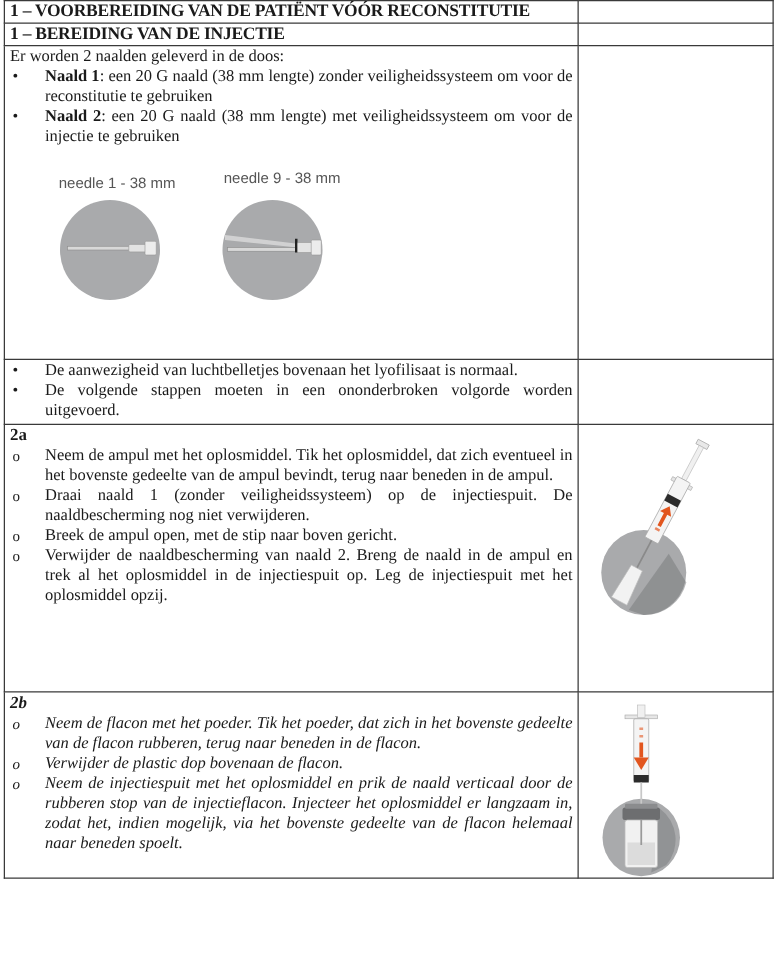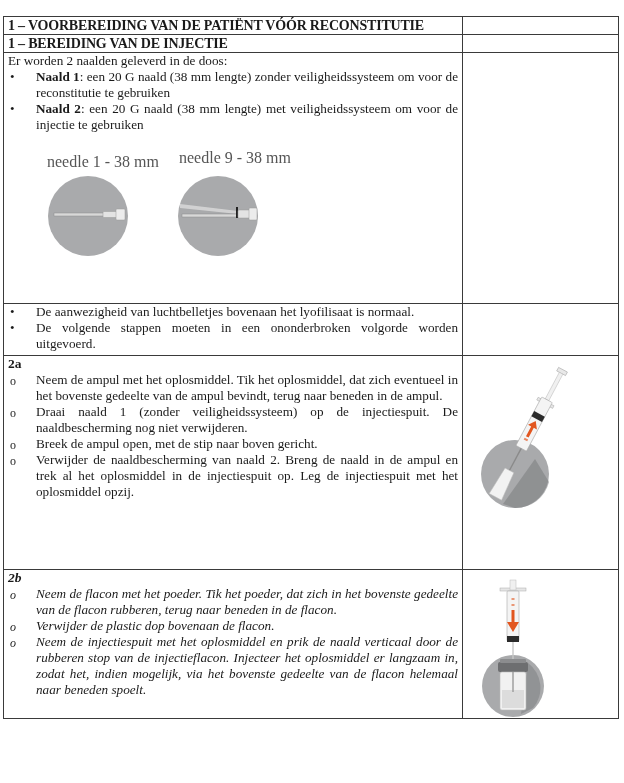--- a/index.html
+++ b/index.html
@@ -1,38 +1,38 @@
 <!DOCTYPE html>
 <html><head>
 <meta charset="utf-8">
 <style>
   html, body { margin: 0; padding: 0; background: #ffffff; }
   body { width: 624px; height: 783px; position: relative; overflow: hidden;
          font-family: "Liberation Serif", "DejaVu Serif", serif; color: #1a1a1a; }
-  table.doc { position: absolute; left: 3px; top: 16px; border-collapse: collapse;
+  table.doc { position: absolute; left: 3px; top: 0; border-collapse: collapse;
               width: 615px; table-layout: fixed; }
   table.doc td { border: 1.5px solid #3a3a3a; vertical-align: top; padding: 0 4px; }
   col.c1 { width: 459px; }
   col.c2 { width: 156px; }
   .hdr { font-weight: bold; font-size: 14px; line-height: 16px; height: 16px; padding-top: 1px !important; white-space: nowrap; letter-spacing: -0.2px; }
   .txt { font-size: 13.2px; line-height: 16px; text-align: justify; }
   .r1body { height: 64px; }
   .r2body { height: 250px; }
   .r3 { height: 51px; }
   .r4 { height: 213px; }
   .r5 { height: 148px; font-style: italic; }
   ul.b { margin: 0; padding: 0; list-style: none; }
   ul.b li { position: relative; padding-left: 28px; }
   ul.b li .mk { position: absolute; left: 2px; top: 0; }
   ul.dot li .mk { font-size: 13px; }
   ul.circ li .mk { font-size: 12px; top: 1px; }
   .step { font-weight: bold; font-size: 13.5px; line-height: 16px; }
   .needles { position: relative; height: 150px; margin-top: 10px; }
-  .nlab { position: absolute; font-family: Liberation Serif, serif;
-          font-size: 16px; color: #555; }
+  .nlab { position: absolute; font-family: Liberation Sans, sans-serif;
+          font-size: 12px; color: #555; }
   .ncirc { position: absolute; width: 80px; height: 80px; border-radius: 50%;
            background: #a9aaac; }
   .imgcell { position: relative; }
   .pic { position: absolute; }
 </style>
 </head>
 <body>
 
 <table class="doc">
   <colgroup>

